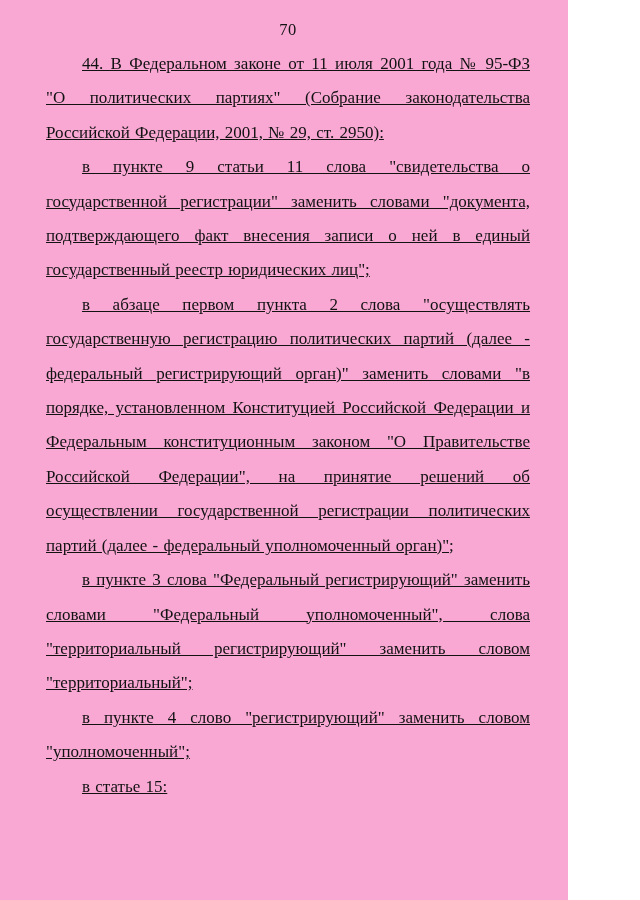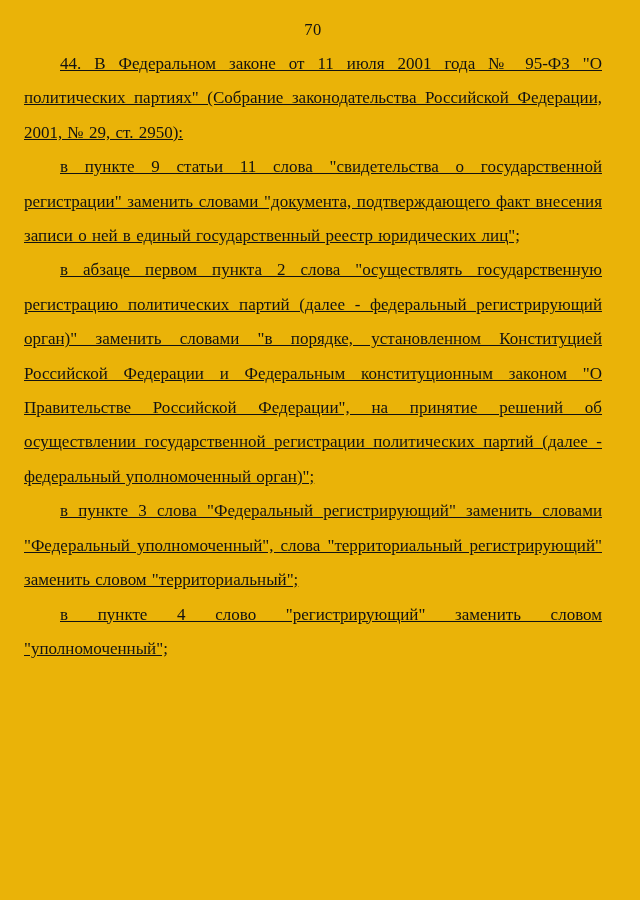--- a/index.html
+++ b/index.html
@@ -2,28 +2,28 @@
 <html><head>
 <meta charset="utf-8">
 <style>
   html, body {
     margin: 0;
     padding: 0;
     background: #ffffff;
   }
   .page {
     position: relative;
-    width: 640px;
+    width: 568px;
     height: 900px;
-    background: #eab308;
+    background: #f9a8d4;
     overflow: hidden;
     font-family: "Liberation Serif", "DejaVu Serif", serif;
     color: #121212;
     box-sizing: border-box;
-    padding: 20px 38px 0 24px;
+    padding: 20px 38px 0 46px;
   }
   .page-number {
     text-align: center;
     font-size: 16.5px;
     line-height: 20px;
     margin-bottom: 7px;
     letter-spacing: 0.5px;
   }
   .doc-body p {
     margin: 0;
@@ -40,14 +40,15 @@
 
 <div class="page">
   <div class="page-number">70</div>
 
   <div class="doc-body">
     <p>44. В Федеральном законе от 11 июля 2001 года № 95-ФЗ "О политических партиях" (Собрание законодательства Российской Федерации, 2001, № 29, ст. 2950):</p>
     <p>в пункте 9 статьи 11 слова "свидетельства о государственной регистрации" заменить словами "документа, подтверждающего факт внесения записи о ней в единый государственный реестр юридических лиц";</p>
     <p>в абзаце первом пункта 2 слова "осуществлять государственную регистрацию политических партий (далее - федеральный регистрирующий орган)" заменить словами "в порядке, установленном Конституцией Российской Федерации и Федеральным конституционным законом "О Правительстве Российской Федерации", на принятие решений об осуществлении государственной регистрации политических партий (далее - федеральный уполномоченный орган)";</p>
     <p>в пункте 3 слова "Федеральный регистрирующий" заменить словами "Федеральный уполномоченный", слова "территориальный регистрирующий" заменить словом "территориальный";</p>
     <p>в пункте 4 слово "регистрирующий" заменить словом "уполномоченный";</p>
+    <p>в статье 15:</p>
   </div>
 </div>
 
 </body></html>

